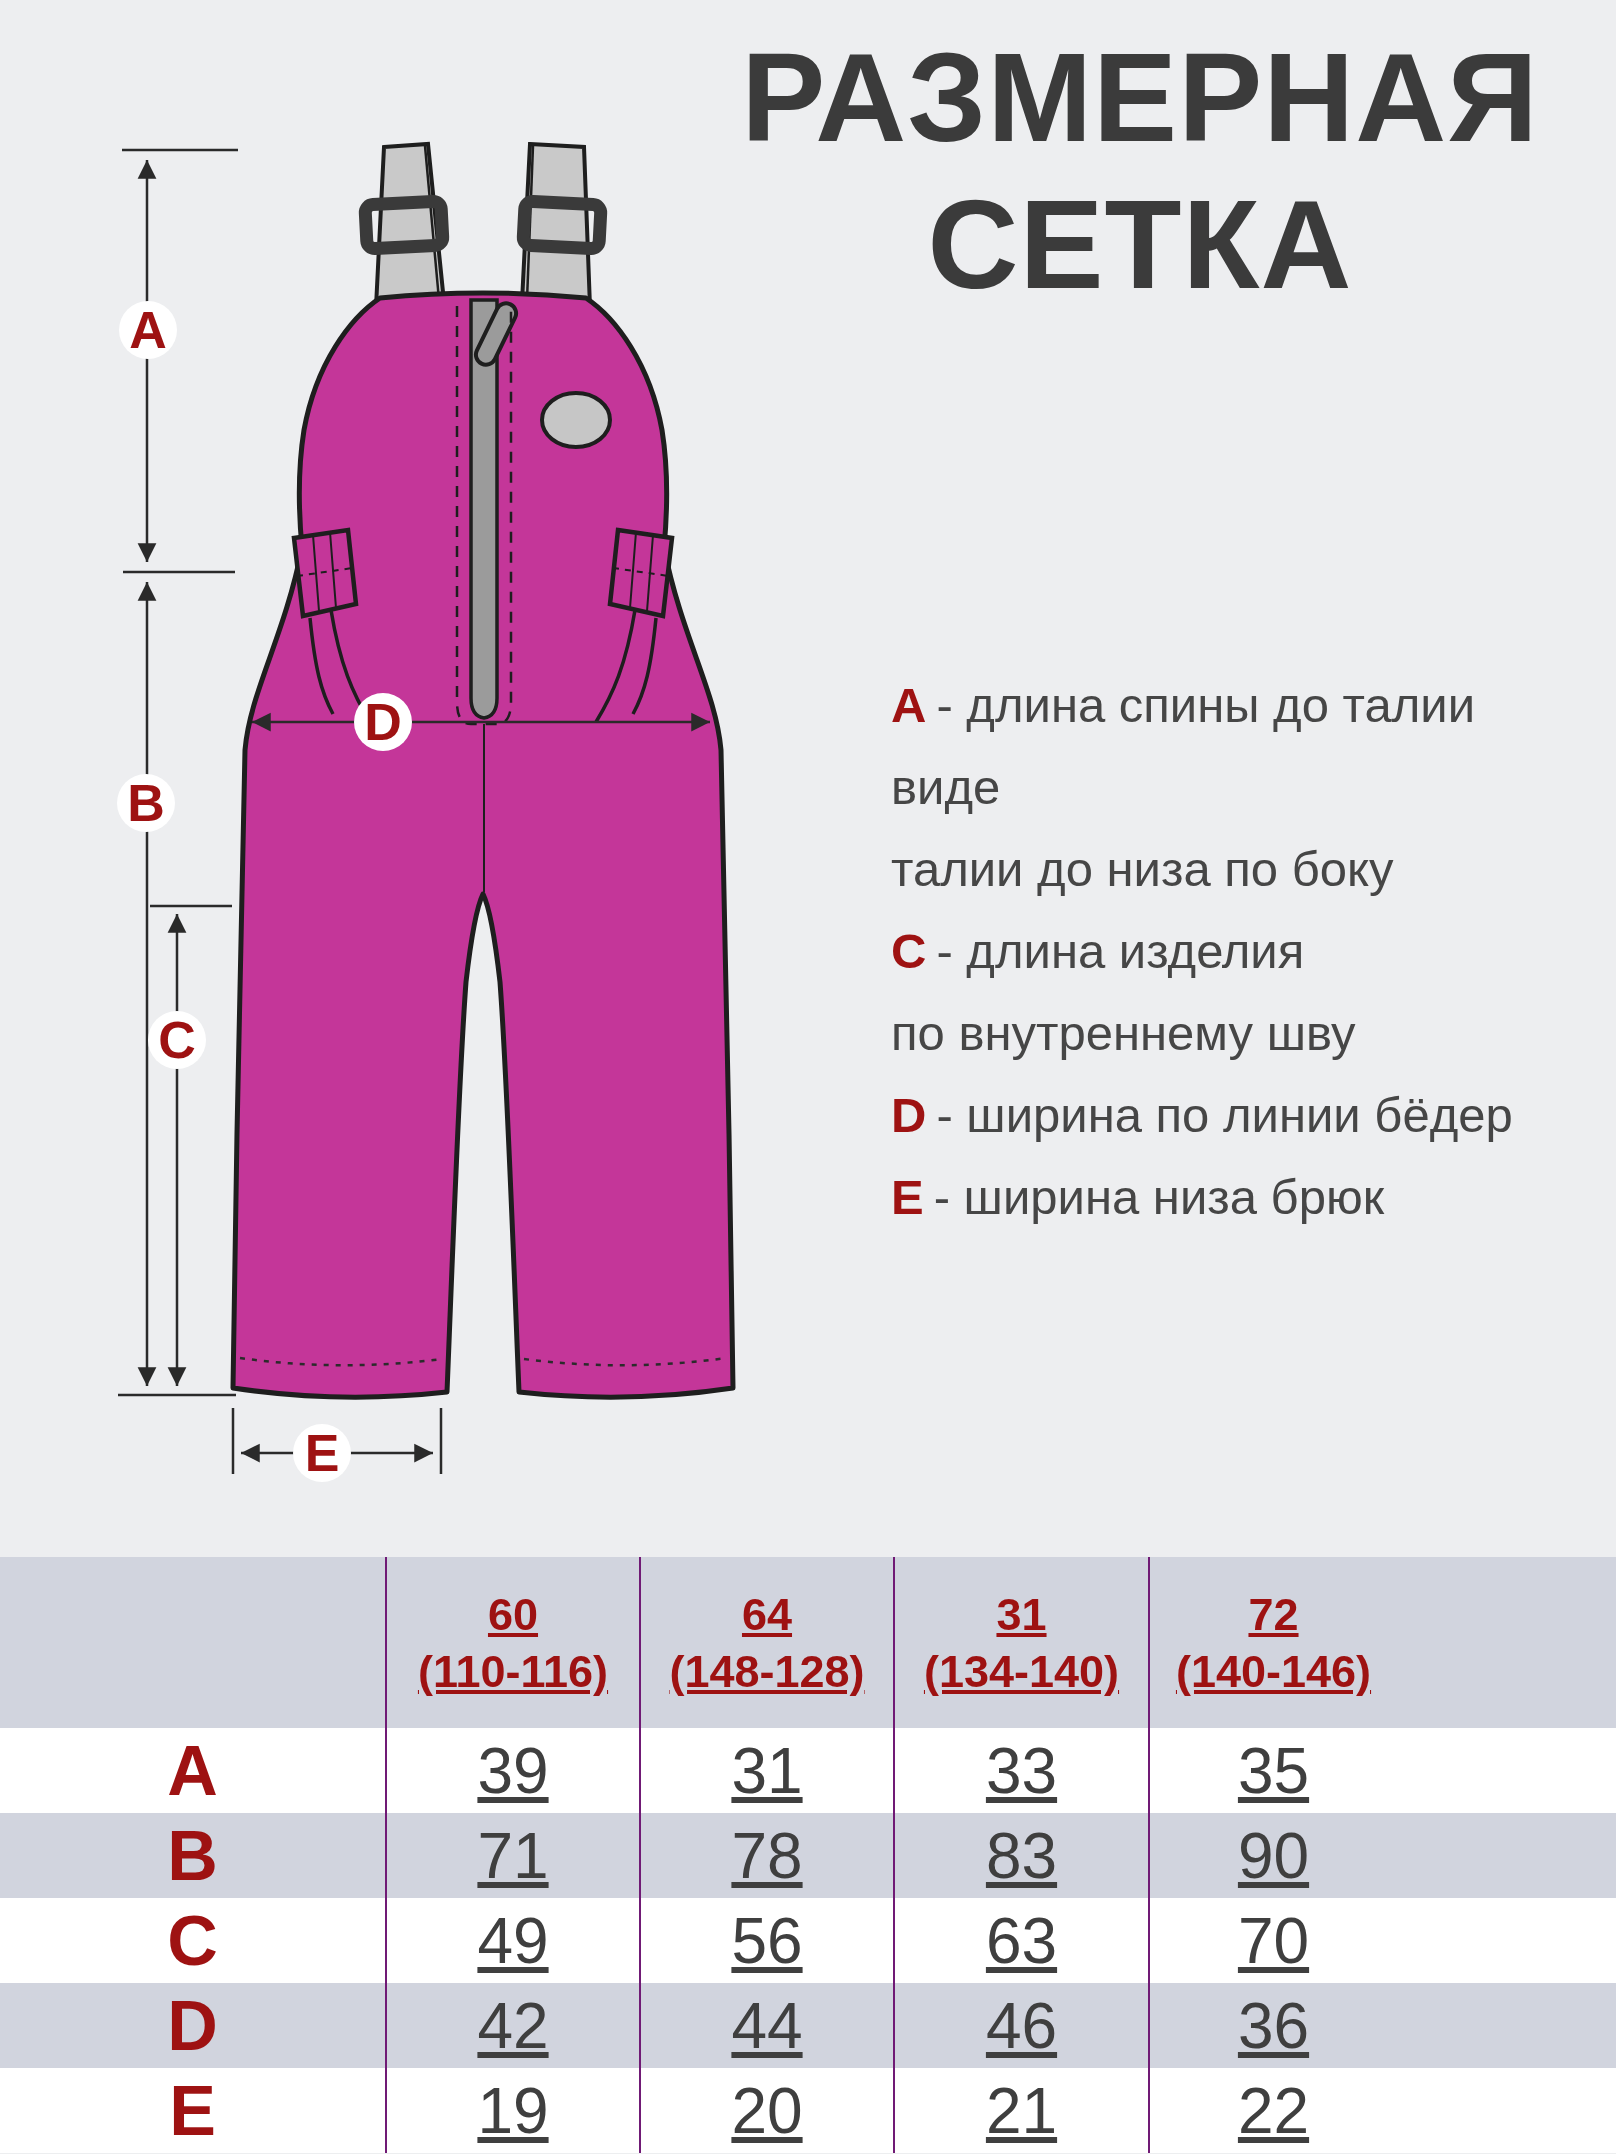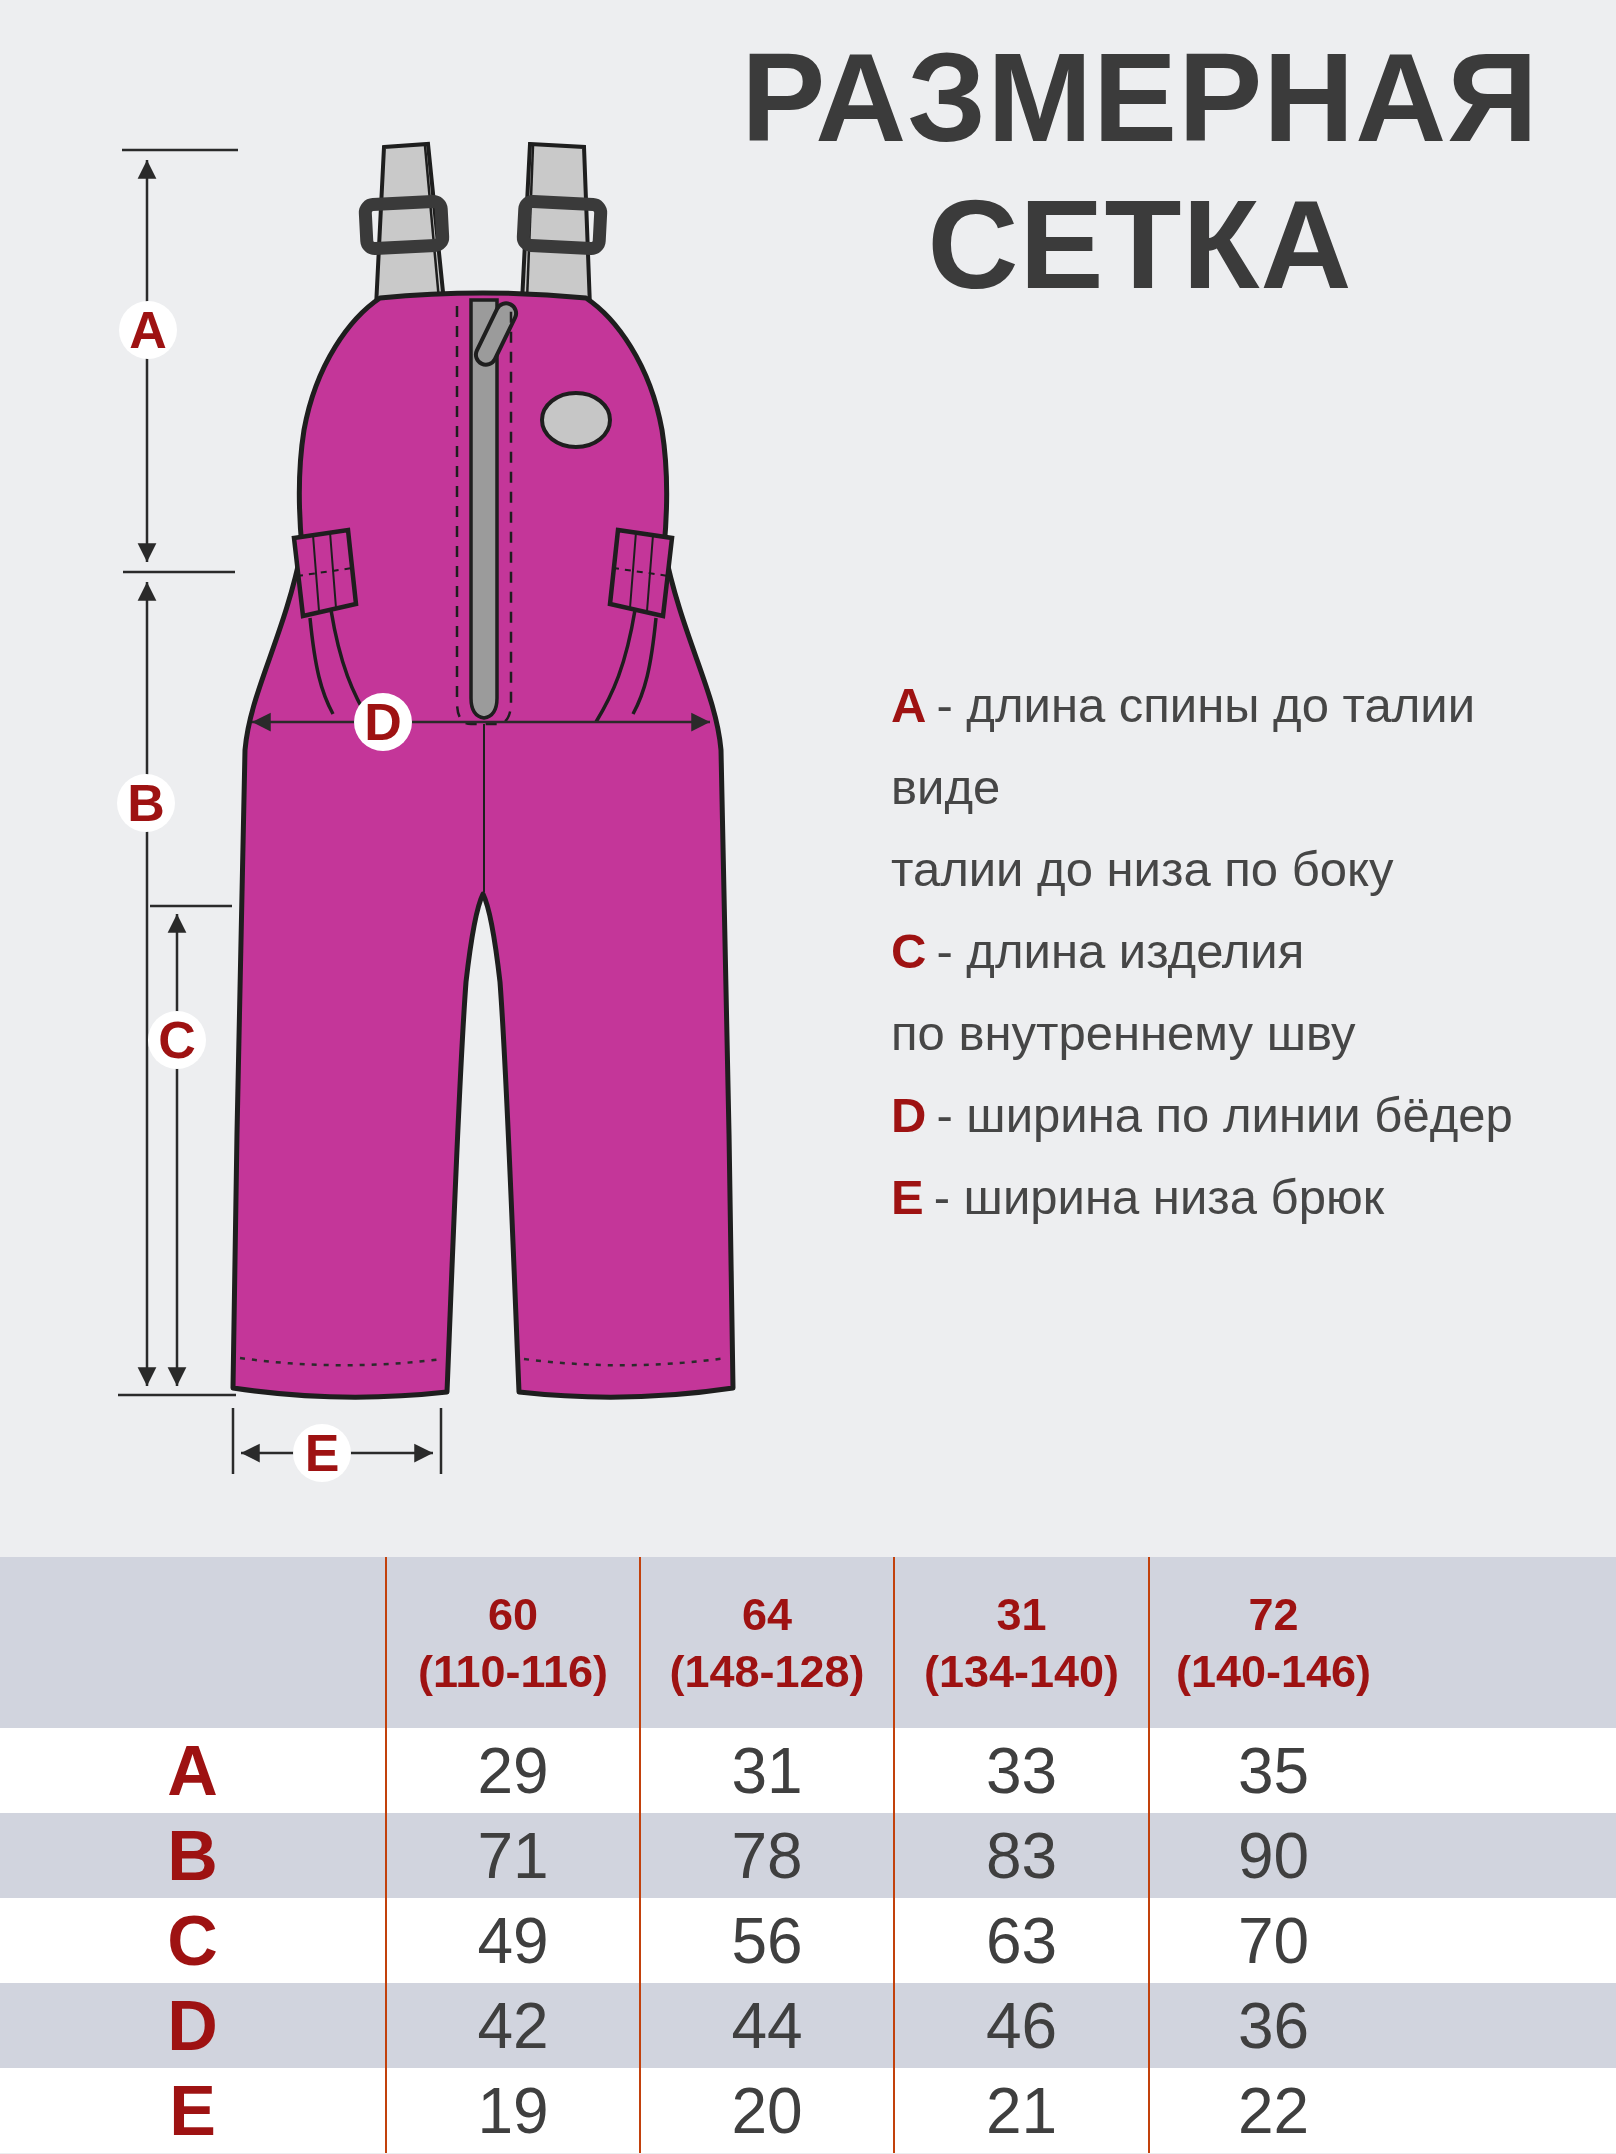--- a/index.html
+++ b/index.html
@@ -46,21 +46,21 @@
     position:absolute;
     left:0; top:1557px;
     width:1616px;
     border-collapse:collapse;
     table-layout:fixed;
   }
   .size-table td,.size-table th{padding:0;vertical-align:middle;}
   .size-table thead tr{height:171px;background:#d1d4de;}
   .size-table tbody tr{height:85px;background:#ffffff;}
   .size-table tbody tr.alt{background:#d1d4de;}
-  .vline{border-left:2px solid #c2410c;}
+  .vline{border-left:2px solid #701a75;text-decoration:underline;}
   .hcell{
     text-align:center;
     color:#9e1212;
     font-weight:bold;
     font-size:45px;
     line-height:57px;
   }
   .rlabel{
     text-align:center;
     padding-left:130px;
@@ -225,21 +225,21 @@
         <th class="vline hcell">
           <div>72</div>
           <div>(140-146)</div>
         </th>
         <th></th>
       </tr>
     </thead>
     <tbody>
       <tr>
         <td class="rlabel">A</td>
-        <td class="vline num">29</td>
+        <td class="vline num">39</td>
         <td class="vline num">31</td>
         <td class="vline num">33</td>
         <td class="vline num">35</td>
         <td></td>
       </tr>
       <tr class="alt">
         <td class="rlabel">B</td>
         <td class="vline num">71</td>
         <td class="vline num">78</td>
         <td class="vline num">83</td>

